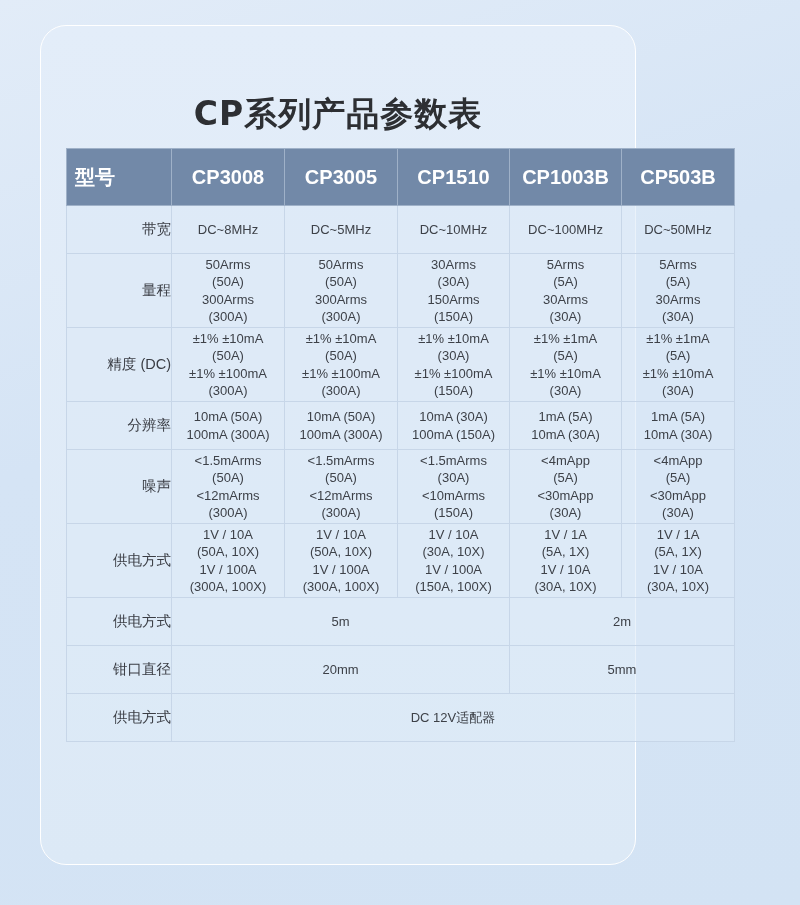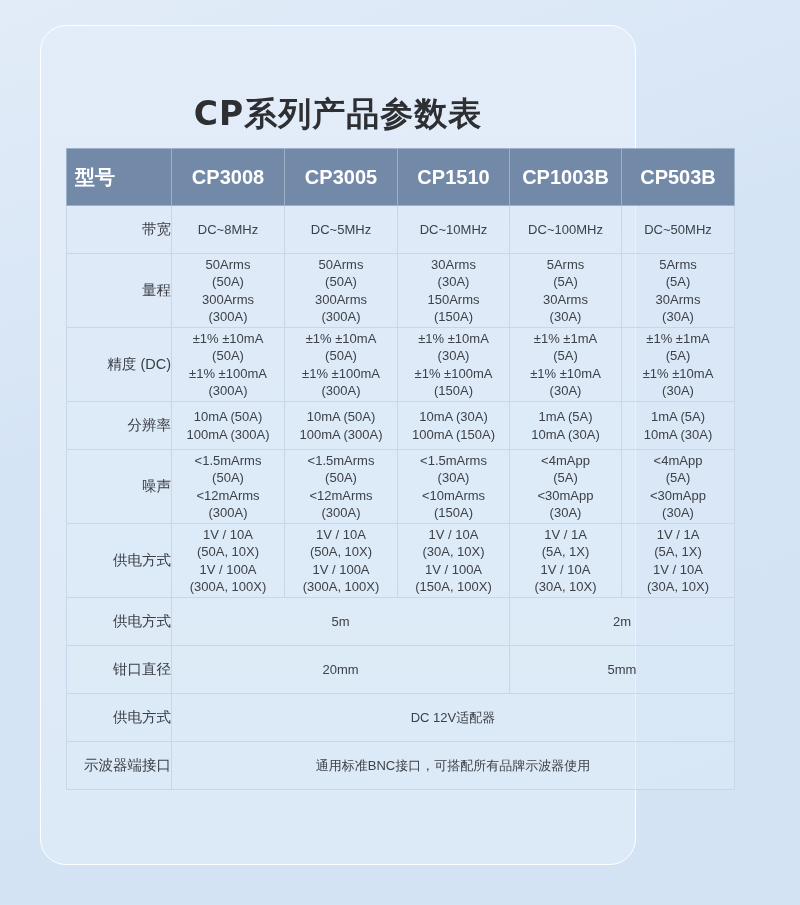--- a/index.html
+++ b/index.html
@@ -255,18 +255,14 @@
       <td class="label">钳口直径</td>
       <td colspan="3">20mm</td>
       <td colspan="2">5mm</td>
     </tr>
 
     <tr class="h48">
       <td class="label">供电方式</td>
       <td colspan="5">DC 12V适配器</td>
     </tr>
 
-    <tr class="h48">
-      <td class="label">示波器端接口</td>
-      <td colspan="5">通用标准BNC接口，可搭配所有品牌示波器使用</td>
-    </tr>
   </tbody>
 </table>
 
 </body></html>

